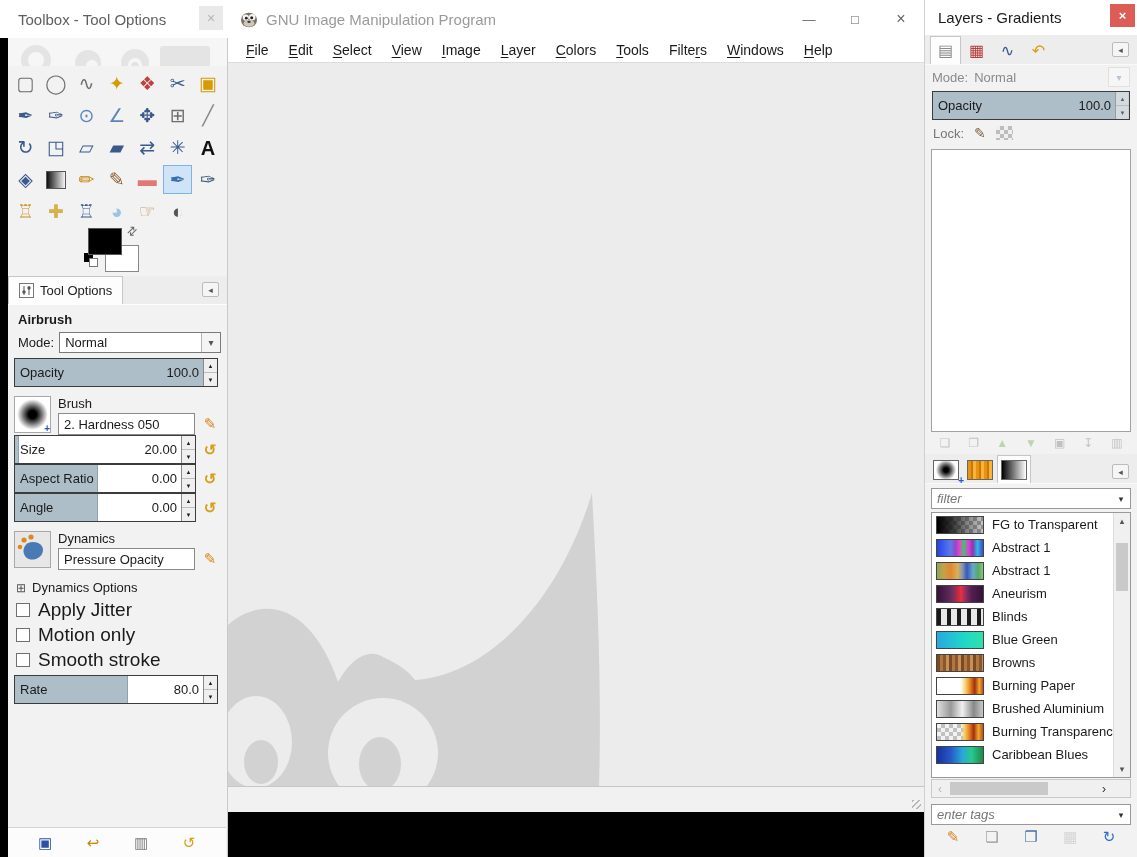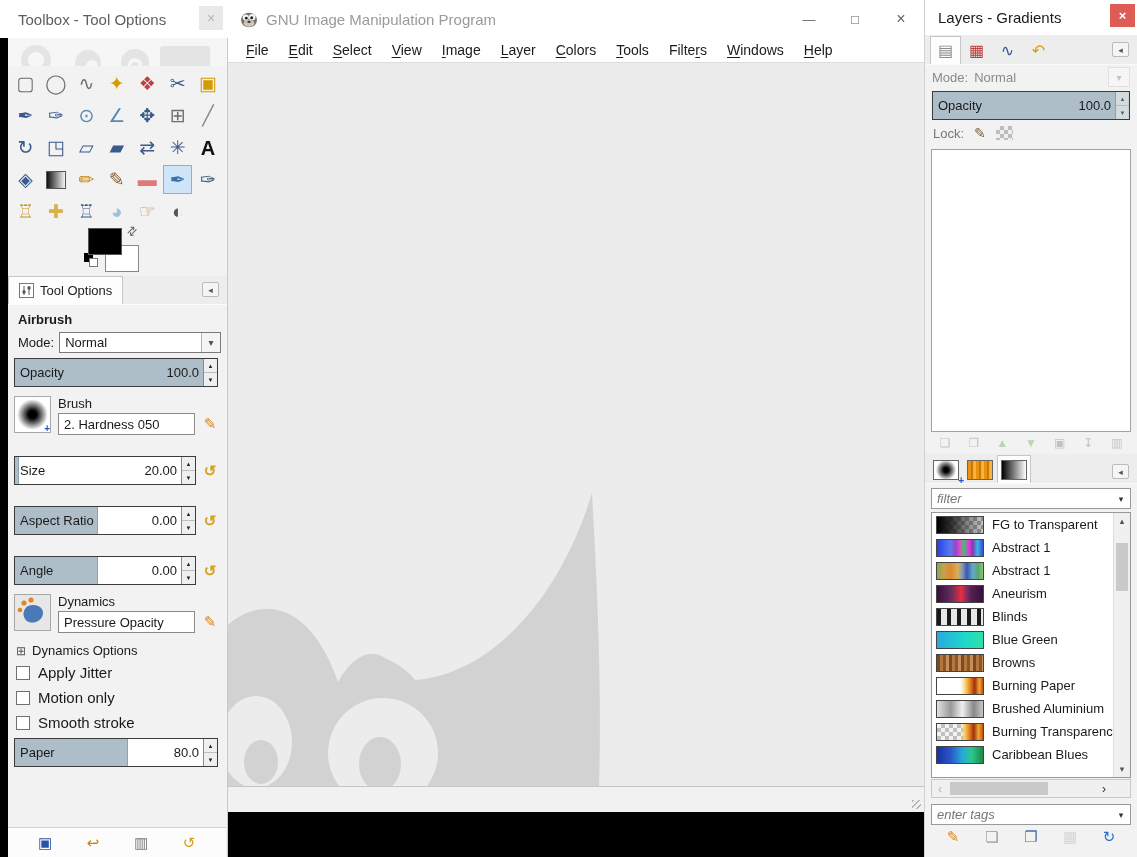--- a/index.html
+++ b/index.html
@@ -48,40 +48,40 @@
   .tab-strip { height:29px; display:flex; align-items:flex-end; position:relative; border-bottom:1px solid #fdfdfd; background:#ededed; }
   .to-tab { height:28px; background:#fdfdfd; border:1px solid #c6c6c6; border-bottom:none; display:flex; align-items:center; gap:6px; padding:0 10px; font-size:13px; color:#222; }
   .collapse-btn { position:absolute; right:8px; top:6px; width:17px; height:15px; border:1px solid #bbb; border-radius:2px; font-size:9px; color:#555; display:flex; align-items:center; justify-content:center; background:#f5f5f5; cursor:pointer; }
 
   .options { padding:0 6px; }
   .tool-name { font-size:13px; font-weight:bold; padding:7px 2px 4px 4px; }
   .mode-row { display:flex; align-items:center; padding-left:4px; height:22px; font-size:13px; }
   .dropdown { margin-left:5px; flex:1; height:21px; background:#fff; border:1px solid #7a7a7a; display:flex; align-items:center; font-size:13px; cursor:pointer; }
   .dropdown .dval { padding-left:5px; flex:1; }
   .dropdown .dchev { width:19px; align-self:stretch; border-left:1px solid #b5b5b5; background:#f4f4f4; color:#555; font-size:10px; display:flex; align-items:center; justify-content:center; }
-  .opt-row { display:flex; align-items:center; margin-top:21px; }
+  .opt-row { display:flex; align-items:center; margin-top:0; }
   .opt-row .slider { flex:1; }
   .opt-row.no-reset { margin-right:3px; }
   .opacity-row { margin-top:5px; margin-right:3px; }
   .opacity-row .slider { flex:1; }
 
   .preset-block { display:flex; margin-top:9px; }
   .preset-btn { width:37px; height:37px; background:#fff; border:1px solid #a8a8a8; position:relative; flex:none; cursor:pointer; }
   .brush-blob { position:absolute; inset:2px; background:radial-gradient(circle at 50% 50%, #000 18%, rgba(0,0,0,.55) 42%, rgba(0,0,0,0) 70%); }
   .mini-plus { position:absolute; right:0; bottom:-2px; font-size:10px; font-weight:bold; color:#2255cc; }
   .dyn-btn { background:#e7e7e7; }
   .preset-right { flex:1; padding-left:7px; }
   .preset-label { font-size:13px; padding-bottom:2px; }
   .preset-input { display:flex; align-items:center; }
   .preset-input .tfield { flex:1; height:22px; border:1px solid #8a8a8a; background:#fff; font-size:13px; display:flex; align-items:center; padding-left:5px; }
   .edit-btn { width:22px; height:22px; margin-left:4px; font-size:15px; color:#d7861e; display:flex; align-items:center; justify-content:center; cursor:pointer; }
 
   .expander { display:flex; align-items:center; gap:6px; font-size:13px; margin:10px 0 2px 2px; cursor:pointer; }
   .expander .exp-icon { font-size:12px; color:#555; }
-  .cb-row { display:flex; align-items:center; gap:8px; height:25px; font-size:15px; padding-left:2px; cursor:pointer; }
+  .cb-row { display:flex; align-items:center; gap:8px; height:25px; font-size:19px; padding-left:2px; cursor:pointer; }
   .cb-box { width:14px; height:14px; background:#fff; border:1px solid #707070; flex:none; }
 
   .tb-footer { position:absolute; left:0; right:1px; bottom:0; height:30px; background:#fcfcfc; border-top:1px solid #d4d4d4; display:flex; justify-content:space-evenly; align-items:center; }
   .icon-btn { font-size:15px; cursor:pointer; width:22px; text-align:center; }
 
   
   #main-window { left:228px; top:0; width:696px; height:812px; background:#fff; }
   #main-window .titlebar { height:38px; padding-left:12px; gap:8px; }
   #main-title { font-size:15px; color:#9a9a9a; }
   .caption-btns { margin-left:auto; display:flex; height:100%; }
@@ -400,21 +400,21 @@
           </div>
           <div class="cb-row">
             <span class="cb-box"></span>
             <span>Smooth stroke</span>
           </div>
         </div>
 
       <div class="opt-row no-reset" style="margin-top:3px;">
         <div class="slider">
           <div class="fill" style="width: 56%;"></div>
-          <span class="slabel">Paper</span>
+          <span class="slabel">Rate</span>
           <span class="svalue">80.0</span>
           <span class="spin">
               <i>▲</i>
               <i>▼</i>
             </span>
         </div>
       </div>
 
     </div>
 

